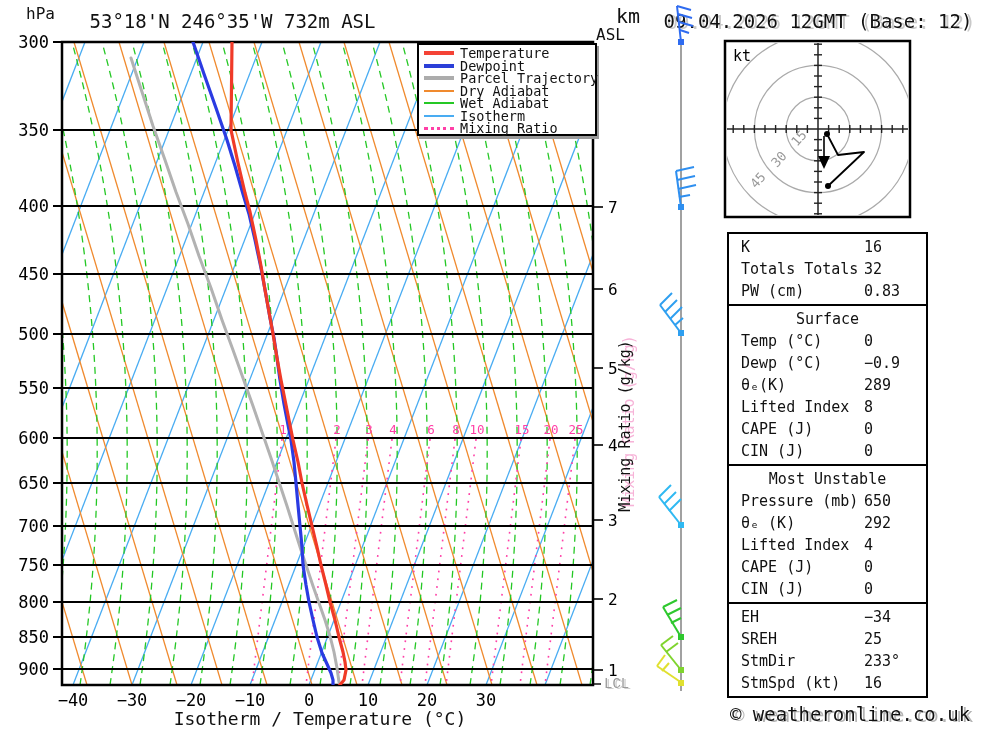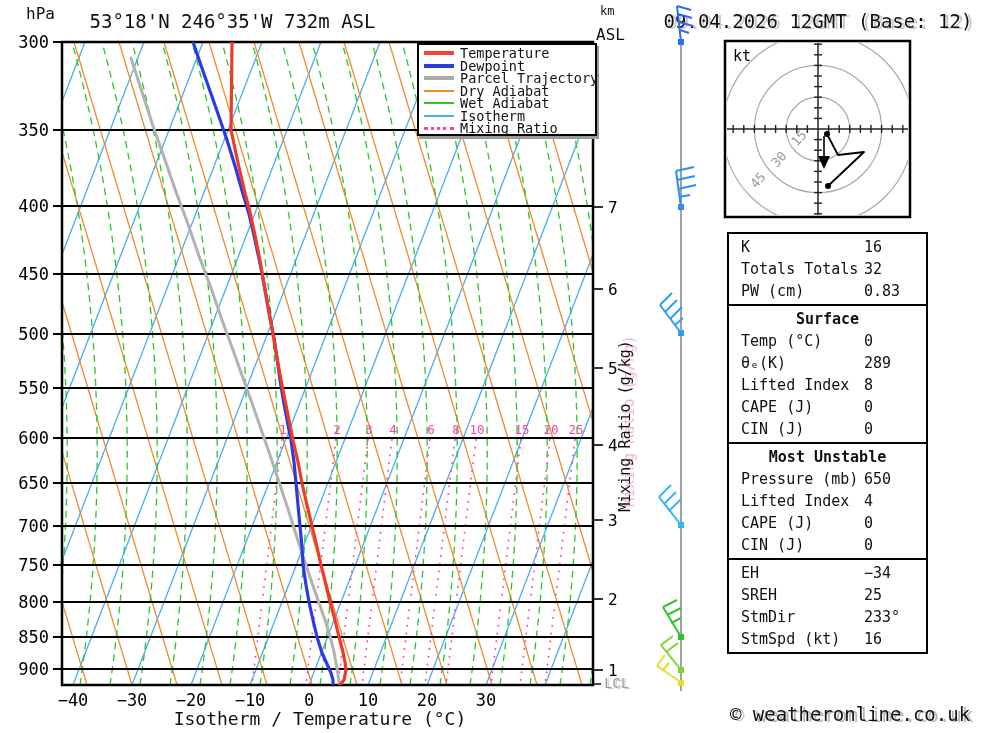--- a/index.html
+++ b/index.html
@@ -3,42 +3,42 @@
 <meta charset="utf-8">
 <style>
   html,body{margin:0;padding:0;background:#fff;}
   body{width:1000px;height:733px;position:relative;overflow:hidden;
        font-family:"DejaVu Sans Mono","Liberation Mono",monospace;color:#111;}
   .abs{position:absolute;}
   #chart-title{left:60px;top:10px;width:345px;text-align:center;font-size:19px;letter-spacing:0px;white-space:nowrap;}
   #date-title{left:642px;top:10px;width:352px;text-align:center;font-size:19px;white-space:nowrap;
               text-shadow:3px 1px 0 #c9c9c9;}
   #hpa-label{left:26px;top:4px;font-size:16px;}
-  #km-label{left:600px;top:4px;font-size:12px;}
+  #km-label{left:616px;top:4px;font-size:20px;}
   #asl-label{left:596px;top:25px;font-size:16px;text-align:center;}
   #xaxis-label{left:120px;top:708px;width:400px;text-align:center;font-size:18px;white-space:nowrap;}
   #mixing-axis-label{left:534px;top:417px;width:182px;text-align:center;font-size:15px;white-space:nowrap;
       transform:rotate(-90deg);transform-origin:50% 50%;color:#111;
       text-shadow:5px 4px 0 #f7b3d8;}
   #lcl-label{left:604px;top:676px;font-size:14px;color:#9a9a9a;text-shadow:2px 1px 0 #cfcfcf;font-family:Liberation Mono, monospace;}
   #copyright{left:700px;top:703px;width:300px;text-align:center;font-size:19px;white-space:nowrap;
              text-shadow:3px 1px 0 #b5b5b5;}
   
   #legend{left:417px;top:43px;width:180px;height:93px;background:#fff;border:2px solid #000;
           box-shadow:2px 3px 0 #9a9a9a;padding:2px 0 0 0;box-sizing:border-box;text-align:center;}
   .legend-row{display:flex;align-items:center;height:12.5px;}
   .legend-swatch{width:30px;margin:0 6px 0 5px;flex:0 0 30px;}
   .legend-label{font-size:13.5px;white-space:nowrap;}
   
   #panel{left:727px;top:232px;width:201px;}
   .panel-box{border:2px solid #000;background:#fff;box-sizing:border-box;padding:2px 0;margin-top:-2px;}
   .panel-box:first-child{margin-top:0;}
   .panel-row{height:22px;line-height:22px;font-size:15px;white-space:nowrap;position:relative;padding-left:12px;}
   .panel-row .val{position:absolute;left:135px;top:0;}
-  .panel-header{height:22px;line-height:22px;font-size:15px;text-align:center;font-weight:bold;}
+  .panel-header{height:22px;line-height:22px;font-size:15px;text-align:center;}
   svg text{font-family:"DejaVu Sans Mono","Liberation Mono",monospace;}
 </style>
 </head>
 <body>
 
 <div class="abs" id="hpa-label">hPa</div>
 <div class="abs" id="chart-title">53°18'N 246°35'W 732m ASL</div>
 <div class="abs" id="km-label">km</div>
 <div class="abs" id="asl-label">ASL</div>
 <div class="abs" id="date-title">09.04.2026 12GMT (Base: 12)</div>
@@ -341,28 +341,30 @@
 
 <div class="abs" id="panel">
     <div class="panel-box">
       <div class="panel-row"><span>K</span><span class="val">16</span></div>
       <div class="panel-row"><span>Totals Totals</span><span class="val">32</span></div>
       <div class="panel-row"><span>PW (cm)</span><span class="val">0.83</span></div>
     </div>
     <div class="panel-box">
       <div class="panel-header">Surface</div>
       <div class="panel-row"><span>Temp (°C)</span><span class="val">0</span></div>
+      <div class="panel-row"><span>Dewp (°C)</span><span class="val">−0.9</span></div>
       <div class="panel-row"><span>θₑ(K)</span><span class="val">289</span></div>
       <div class="panel-row"><span>Lifted Index</span><span class="val">8</span></div>
       <div class="panel-row"><span>CAPE (J)</span><span class="val">0</span></div>
       <div class="panel-row"><span>CIN (J)</span><span class="val">0</span></div>
     </div>
     <div class="panel-box">
       <div class="panel-header">Most Unstable</div>
       <div class="panel-row"><span>Pressure (mb)</span><span class="val">650</span></div>
+      <div class="panel-row"><span>θₑ (K)</span><span class="val">292</span></div>
       <div class="panel-row"><span>Lifted Index</span><span class="val">4</span></div>
       <div class="panel-row"><span>CAPE (J)</span><span class="val">0</span></div>
       <div class="panel-row"><span>CIN (J)</span><span class="val">0</span></div>
     </div>
     <div class="panel-box">
       <div class="panel-row"><span>EH</span><span class="val">−34</span></div>
       <div class="panel-row"><span>SREH</span><span class="val">25</span></div>
       <div class="panel-row"><span>StmDir</span><span class="val">233°</span></div>
       <div class="panel-row"><span>StmSpd (kt)</span><span class="val">16</span></div>
     </div>

